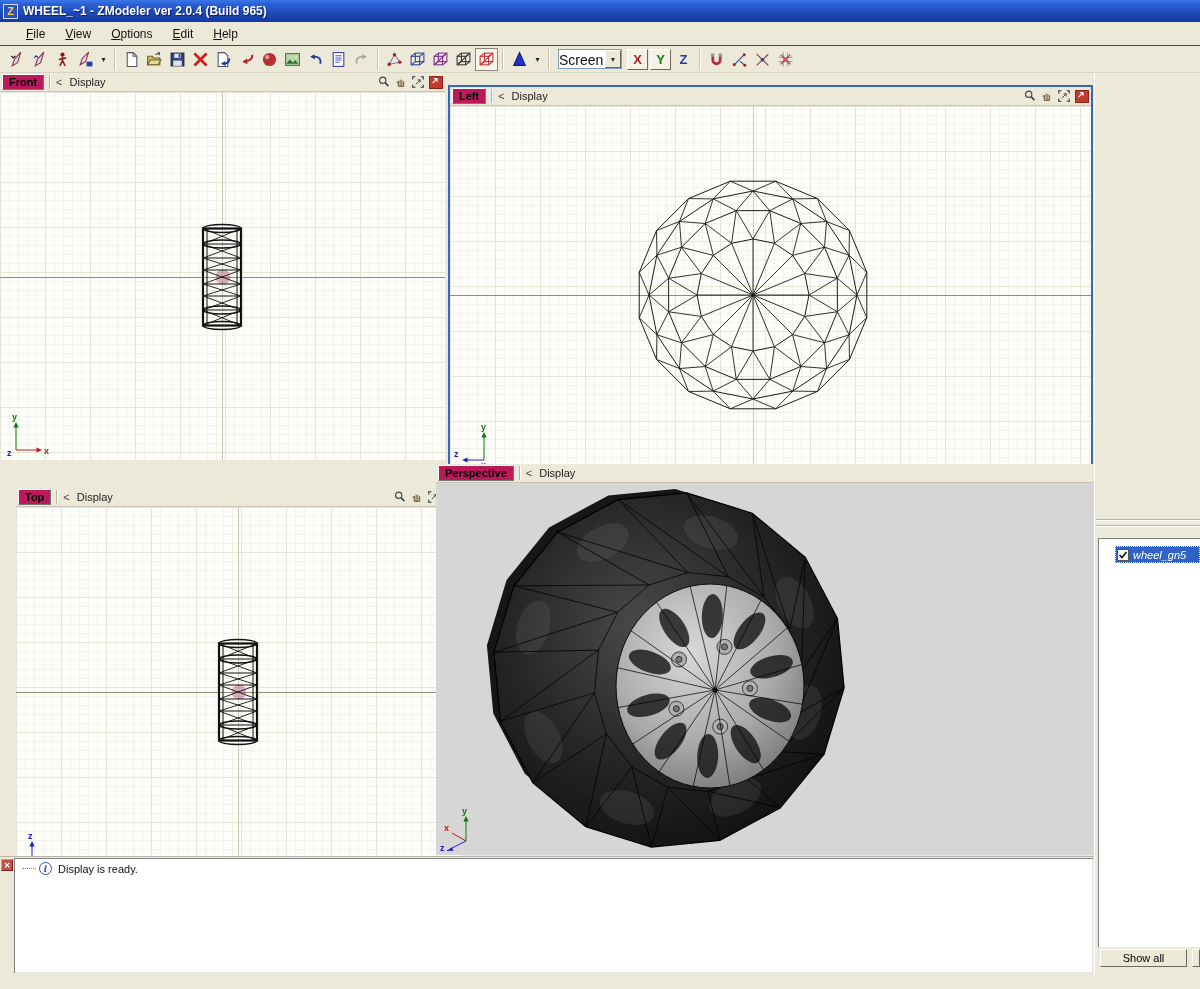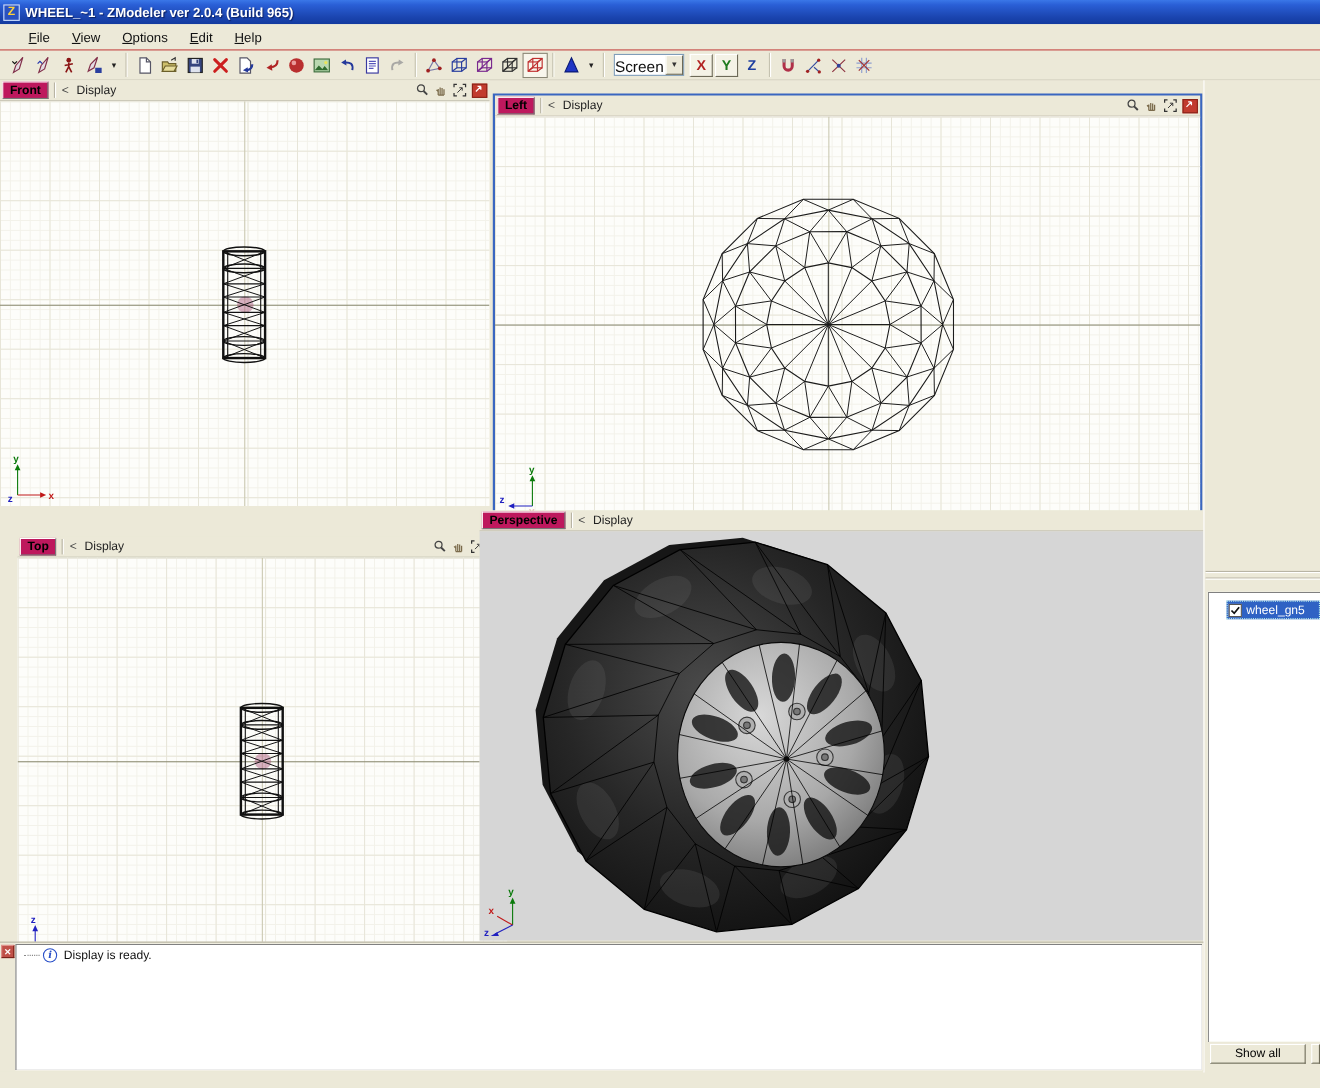--- a/index.html
+++ b/index.html
@@ -71,21 +71,21 @@
   #cv-persp{background:#d6d6d6;}
 
   
   #right-panel{position:absolute;left:1094px;top:73px;width:106px;height:902px;background:#ece9d8;border-left:1px solid #fff;}
   #sidebar-cmds{position:absolute;left:1096px;top:88px;width:104px;}
   .cmd{height:17px;font-size:11px;padding-left:12px;color:#111;}
   #sidebar-splitter{position:absolute;left:1096px;top:519px;width:104px;}
   .splitline{height:2px;border-top:1px solid #b8b4a4;border-bottom:1px solid #fff;margin-bottom:4px;}
   #object-list{position:absolute;left:1098px;top:538px;width:102px;height:409px;background:#fff;
     box-shadow:inset 1px 1px 0 #808080;}
-  .obj-row{display:flex;align-items:center;height:23px;margin-top:5px;}
+  .obj-row{display:flex;align-items:center;height:23px;margin-top:5px;font-style:italic;}
   .obj-indent{width:17px;}
   .obj-sel{flex:1;background:#2f62c4;display:flex;align-items:center;height:17px;outline:1px dotted #cfe;
     outline-offset:-1px;padding-left:2px;gap:4px;}
   .cb{width:12px;height:12px;background:#fff;border:1px solid #555;display:flex;align-items:center;justify-content:center;}
   .cb svg{width:10px;height:10px;}
   .obj-label{color:#fff;font-size:11px;}
   #show-all-btn{position:absolute;left:1100px;top:949px;width:87px;height:18px;background:#ece9d8;
     border:1px solid;border-color:#fff #6d6a58 #6d6a58 #fff;font-size:11px;font-family:"Liberation Sans",sans-serif;text-align:center;}
   #btn-fragment{position:absolute;left:1192px;top:949px;width:8px;height:18px;background:#ece9d8;
     border:1px solid;border-color:#fff #6d6a58 #6d6a58 #fff;}

